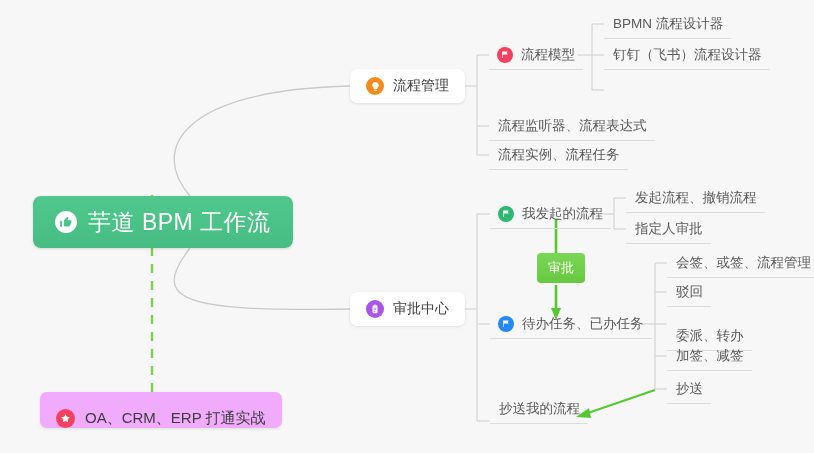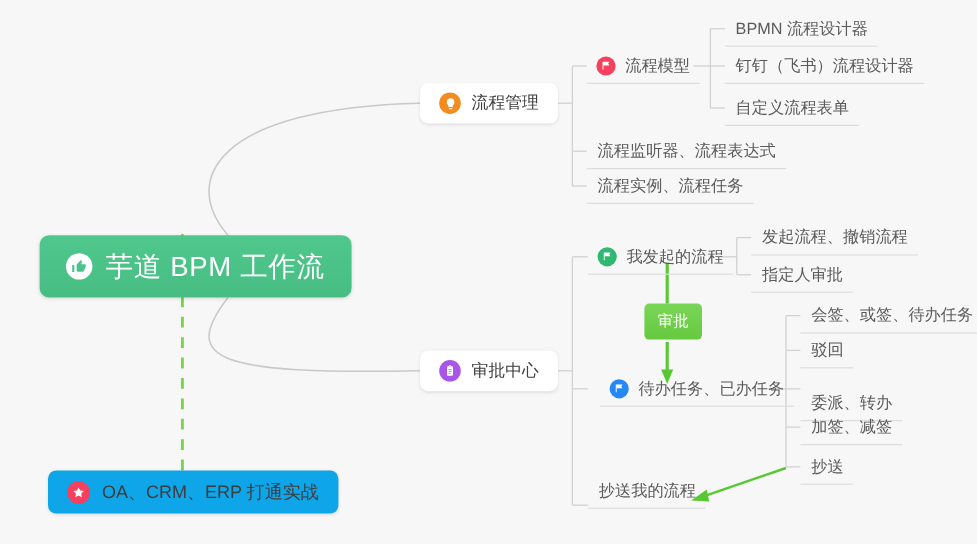--- a/index.html
+++ b/index.html
@@ -95,25 +95,26 @@
   }
   .leaf-node .label {
     font-size: 13.5px;
     color: #5a5a5a;
   }
   .leaf-node.with-badge { padding-left: 8px; }
   .leaf-node .badge { width: 16px; height: 16px; margin-right: 8px; }
 
   
   .note-node {
-    background: #0ea5e9;
+    background: #f0abfc;
     border-radius: 7px;
     height: 36px;
     padding: 0 16px;
     box-shadow: 0 1px 3px rgba(0,0,0,0.10);
+    align-items: flex-end;
   }
   .note-node .label {
     font-size: 15px;
     color: #3d3d3d;
   }
   .note-node .badge { width: 19px; height: 19px; margin-right: 10px; }
 
   
   .pill-node {
     background: #6fd04a;
@@ -207,23 +208,20 @@
     </span>
     <span class="label">流程管理</span>
   </div>
 
   <div class="node leaf-node" style="left:604px; top:9px;">
     <span class="label">BPMN 流程设计器</span>
   </div>
   <div class="node leaf-node" style="left:604px; top:40px;">
     <span class="label">钉钉（飞书）流程设计器</span>
   </div>
-  <div class="node leaf-node" style="left:604px; top:75px;">
-    <span class="label">自定义流程表单</span>
-  </div>
 
   <div class="node leaf-node" style="left:489px; top:111px;">
     <span class="label">流程监听器、流程表达式</span>
   </div>
   <div class="node leaf-node" style="left:489px; top:140px;">
     <span class="label">流程实例、流程任务</span>
   </div>
 
   <div class="node card-node" style="left:350px; top:292px;">
     <span class="badge" style="background:#a855e8;">
@@ -246,31 +244,31 @@
     <span class="label">发起流程、撤销流程</span>
   </div>
   <div class="node leaf-node" style="left:626px; top:214px;">
     <span class="label">指定人审批</span>
   </div>
 
   <div class="node pill-node" style="left:537px; top:253px;">
     <span class="label">审批</span>
   </div>
 
-  <div class="node leaf-node with-badge" style="left:500px; top:309px;">
+  <div class="node leaf-node with-badge" style="left:490px; top:309px;">
     <span class="badge" style="background:#2589f5;">
       <svg width="9" height="9" viewBox="0 0 24 24" fill="#ffffff">
         <path d="M5 4h13l-2.5 4L18 12H5v9H3V4h2z"></path>
       </svg>
     </span>
     <span class="label">待办任务、已办任务</span>
   </div>
 
   <div class="node leaf-node" style="left:667px; top:248px;">
-    <span class="label">会签、或签、待办任务</span>
+    <span class="label">会签、或签、流程管理</span>
   </div>
   <div class="node leaf-node" style="left:667px; top:277px;align-items:center;">
     <span class="label">驳回</span>
   </div>
   <div class="node leaf-node" style="left:667px; top:309px;margin-top:12px;">
     <span class="label">委派、转办</span>
   </div>
   <div class="node leaf-node" style="left:667px; top:341px;justify-content:center;">
     <span class="label">加签、减签</span>
   </div>

